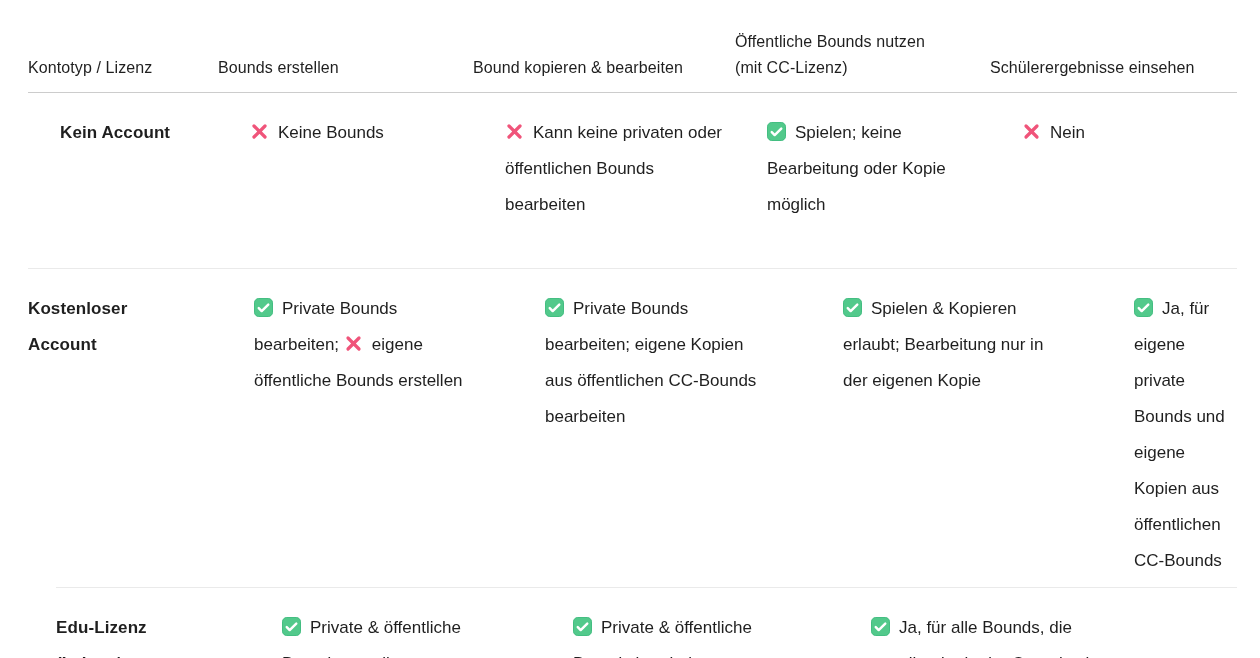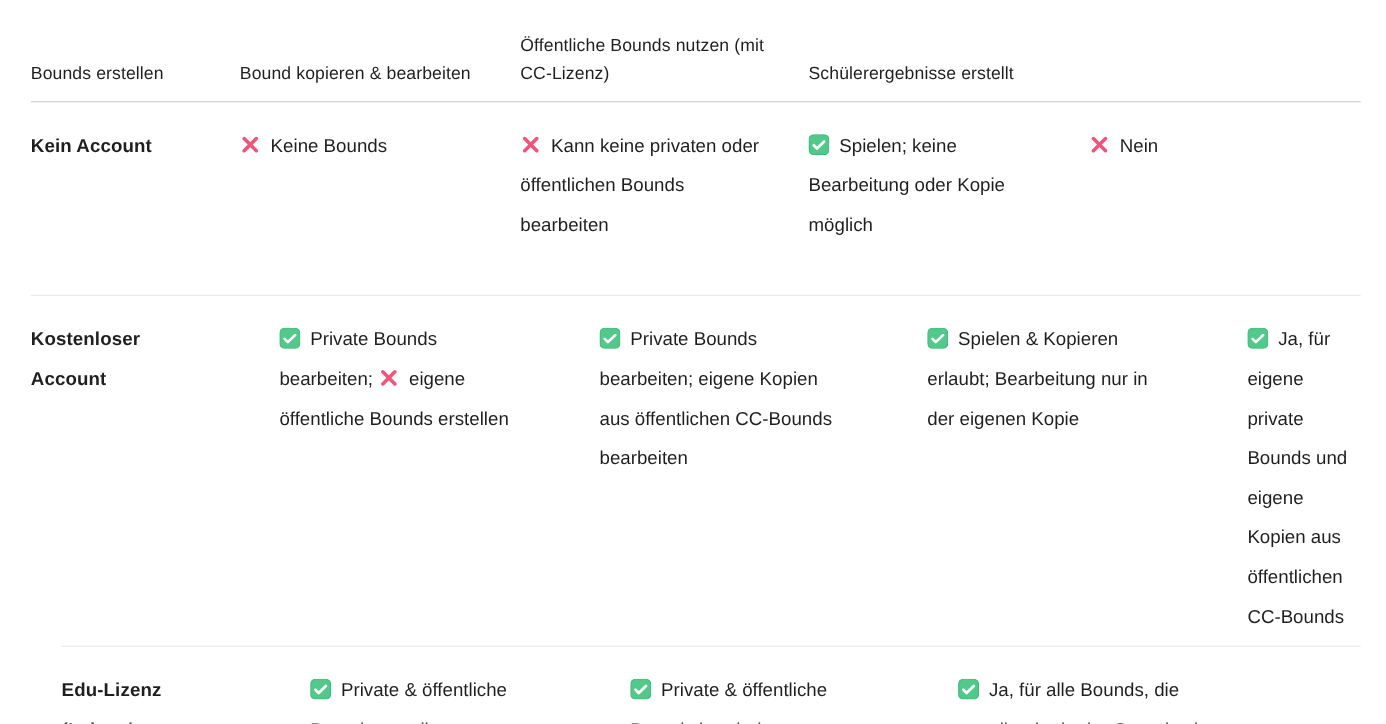--- a/index.html
+++ b/index.html
@@ -31,21 +31,21 @@
     font-size: 16px;
     line-height: 26px;
     padding-right: 40px;
     letter-spacing: 0.1px;
   }
   .header-cell:last-child { padding-right: 10px; }
   .row {
     align-items: start;
   }
   .row + .row { border-top: 1px solid #eaeaea; gap: 36px; }
-  .row:nth-child(1) { min-height: 175px; }
+  .row:nth-child(1) { min-height: 175px; margin-left: 32px; }
   .row:nth-child(2) { min-height: 211px; }
   .row:nth-child(3) { min-height: 177px; margin-left: 28px; }
   .cell {
     font-size: 17px;
     line-height: 36px;
     padding: 22px 40px 8px 0;
   }
   .cell:last-child { padding-right: 12px; }
   .label-cell {
     font-weight: 700;
@@ -59,24 +59,25 @@
     vertical-align: -3px;
     margin-right: 9px;
   }
   .ico svg { display: block; width: 19px; height: 19px; }
 </style>
 </head>
 <body>
 
 <div class="page">
   <div class="grid-row header-row">
+    <div class="header-cell">Kontotyp / Lizenz</div>
     <div class="header-cell">Bounds erstellen</div>
     <div class="header-cell">Bound kopieren &amp; bearbeiten</div>
     <div class="header-cell">Öffentliche Bounds nutzen (mit CC-Lizenz)</div>
-    <div class="header-cell">Schülerergebnisse erstellt</div>
+    <div class="header-cell">Schülerergebnisse einsehen</div>
   </div>
   <div>
       <div class="grid-row row">
         <div class="cell label-cell">Kein Account</div>
         <div class="cell"><span class="ico"><svg viewBox="0 0 20 20">
               <path d="M4.2 4.2l11.6 11.6M15.8 4.2L4.2 15.8" fill="none" stroke="#f0547a" stroke-width="3.4" stroke-linecap="round"></path>
             </svg></span><span>Keine Bounds</span></div>
         <div class="cell"><span class="ico"><svg viewBox="0 0 20 20">
               <path d="M4.2 4.2l11.6 11.6M15.8 4.2L4.2 15.8" fill="none" stroke="#f0547a" stroke-width="3.4" stroke-linecap="round"></path>
             </svg></span><span>Kann keine privaten oder öffentlichen Bounds bearbeiten</span></div>

